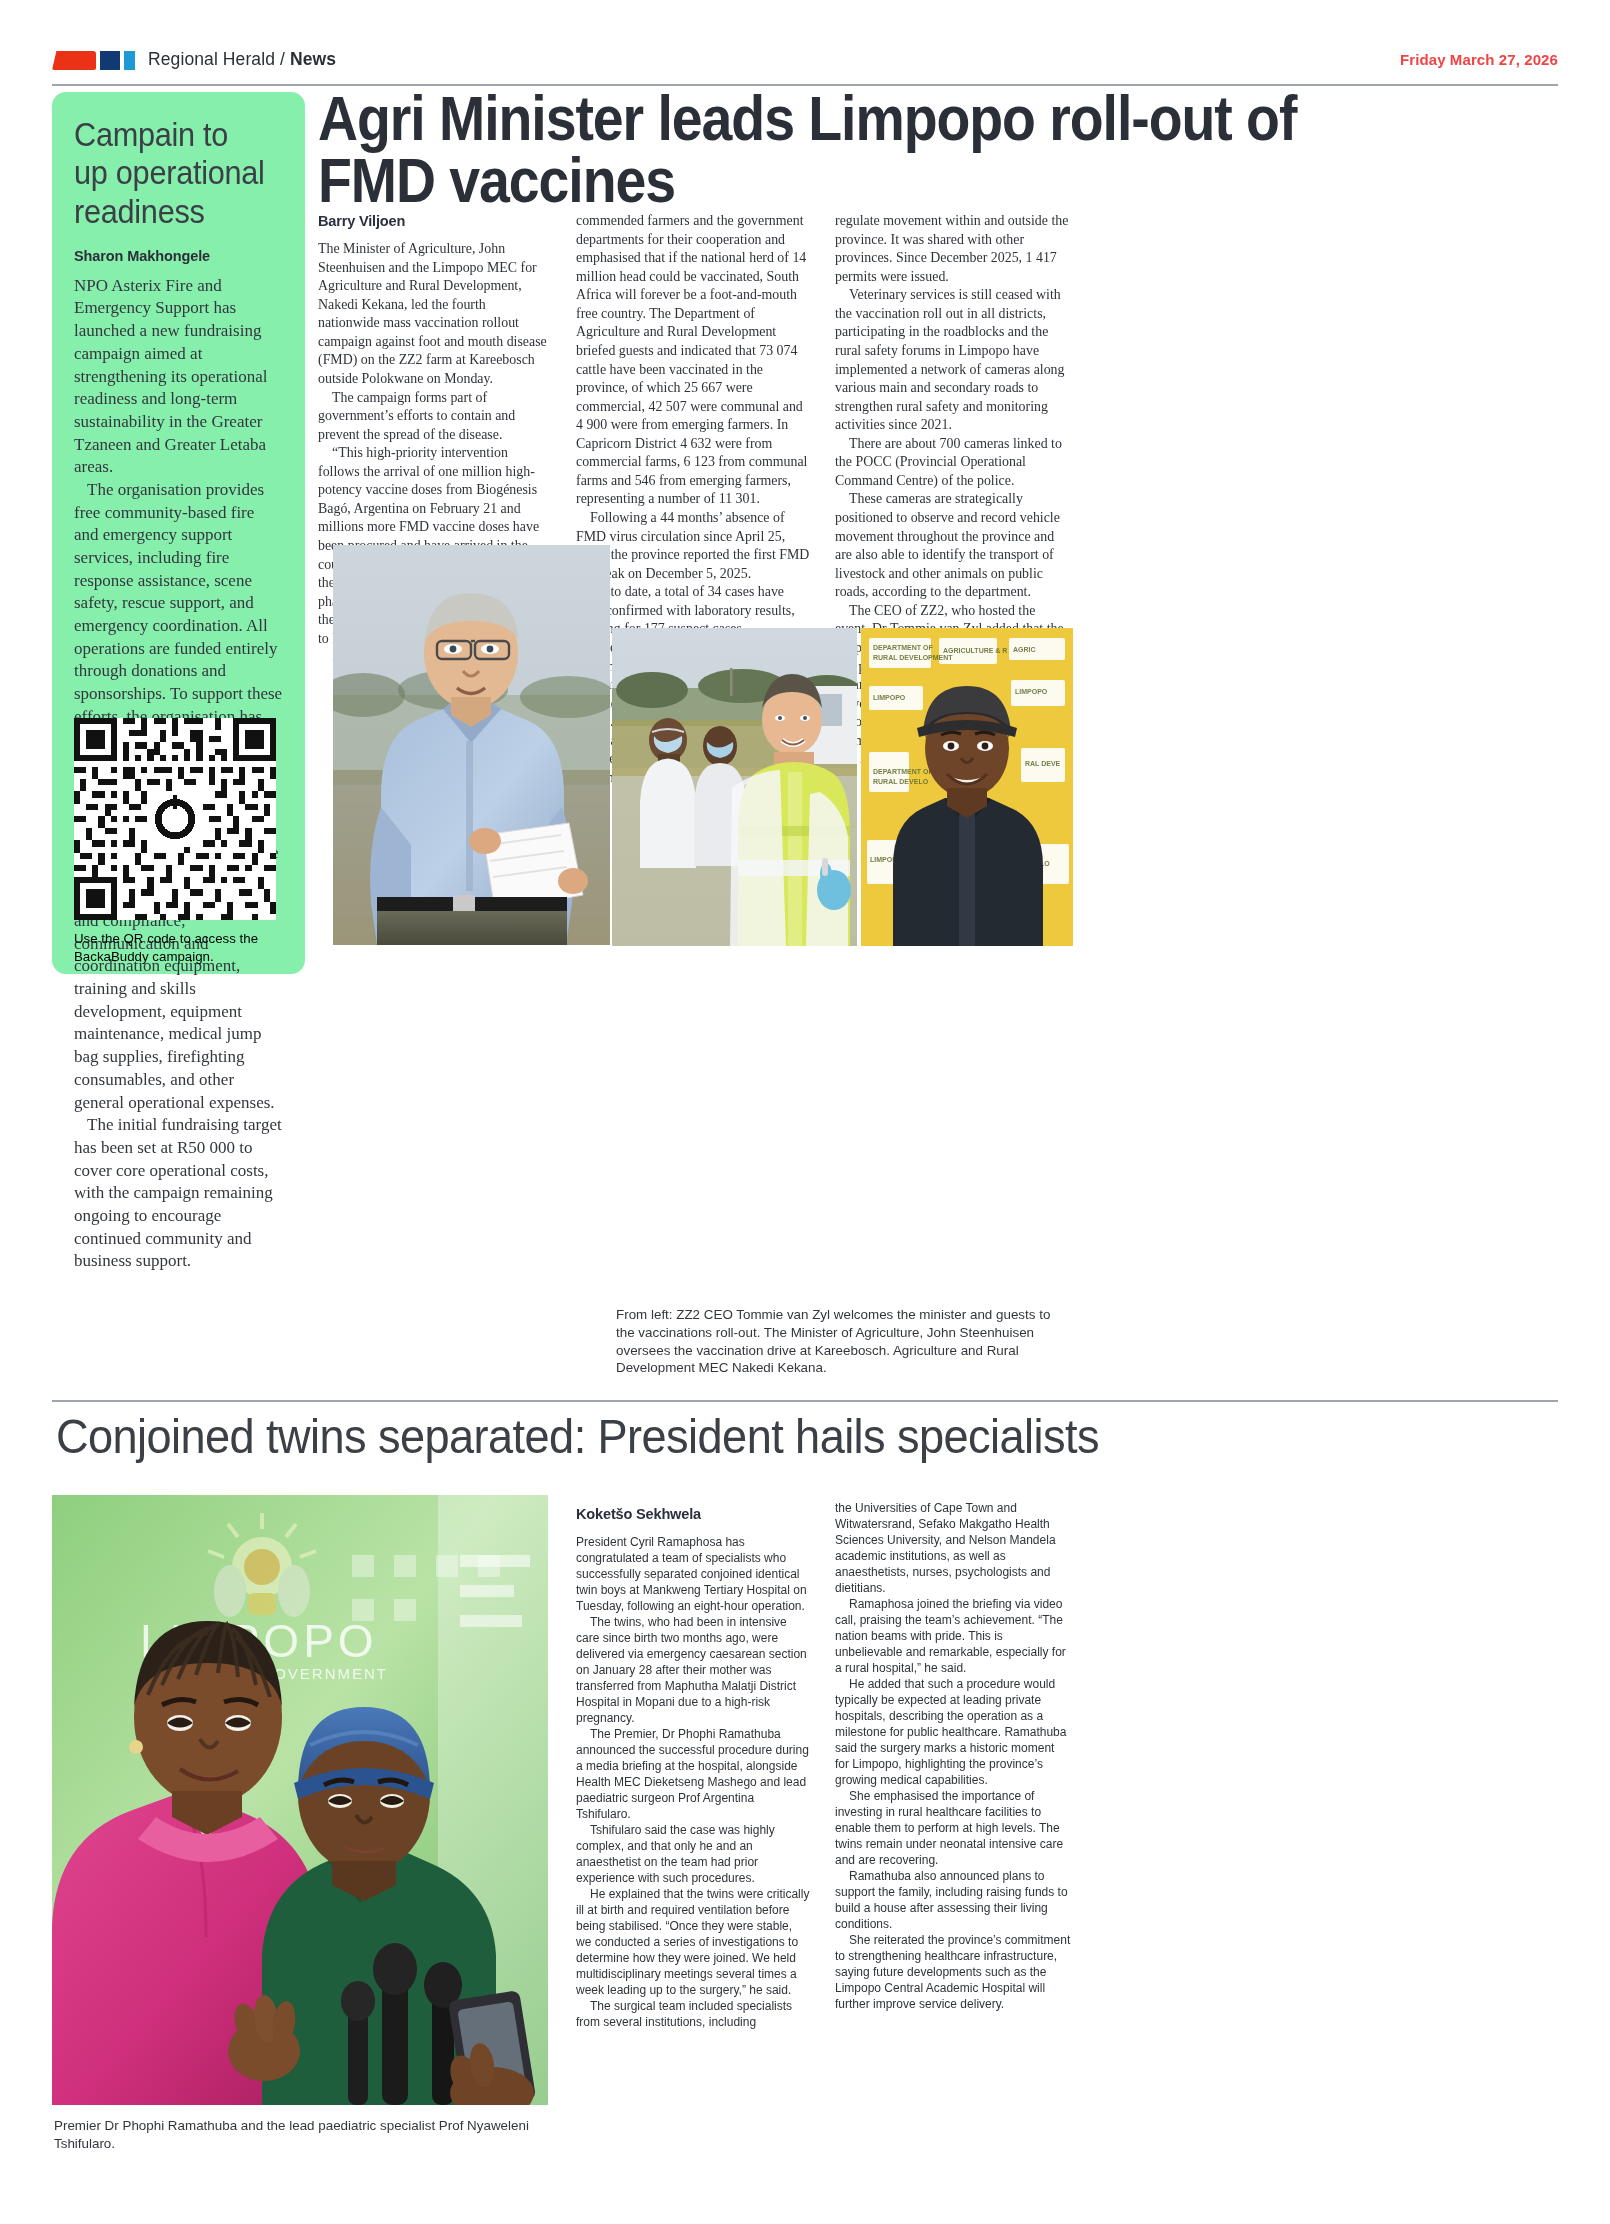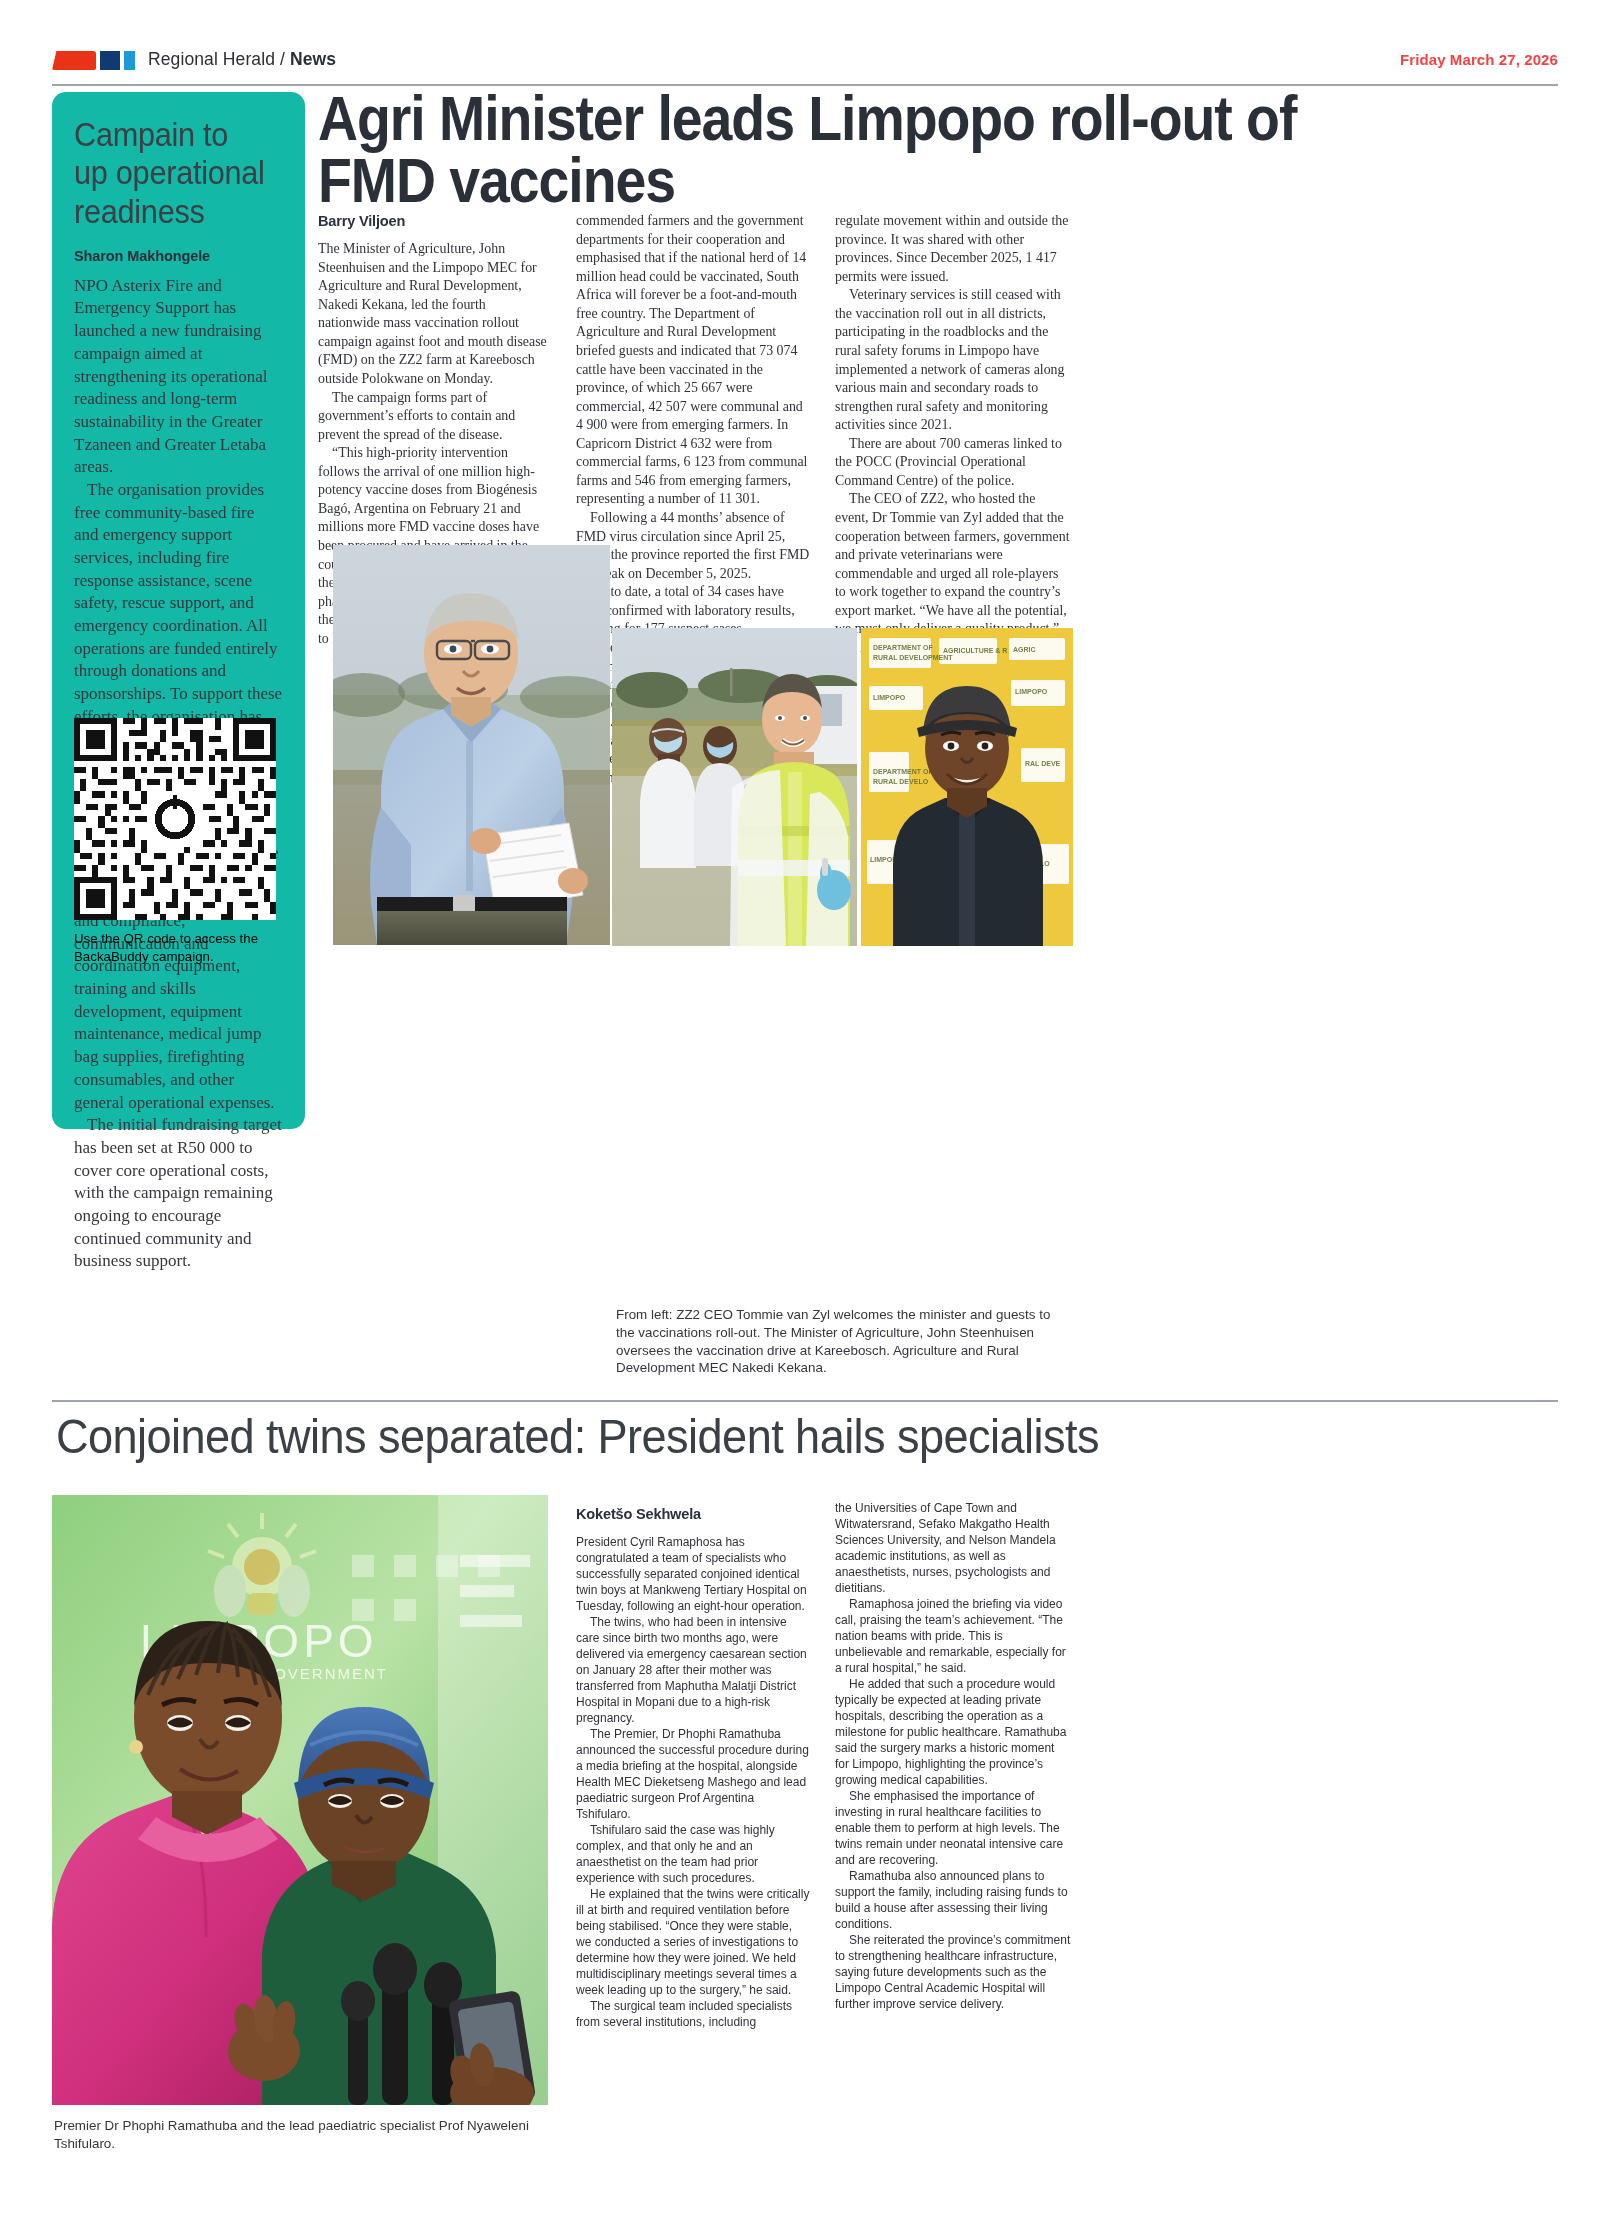--- a/index.html
+++ b/index.html
@@ -34,22 +34,22 @@
     margin-left: auto; font-size: 15px; font-weight: 700; color: #ef4444;
     letter-spacing: .1px;
   }
   .rule-top {
     position: absolute; left: 52px; top: 84px; width: 1506px;
     height: 2px; background: #9fa3ab;
   }
 
   
   .sidebar {
-    position: absolute; left: 52px; top: 92px; width: 253px; height: 1037px;
-    background: #14b8a6; border-radius: 14px; padding: 24px 22px 20px 22px;
+    position: absolute; left: 52px; top: 92px; width: 253px; height: 882px;
+    background: #86efac; border-radius: 14px; padding: 24px 22px 20px 22px;
   }
   .sidebar-hed {
     font-size: 33px; line-height: 1.16; font-weight: 300;
     color: #3b3f46; letter-spacing: -.3px;
     font-family: "Liberation Sans Narrow", "Liberation Sans", sans-serif;
     transform: scaleX(0.93); transform-origin: left top;
   }
   .sidebar-byline {
     margin-top: 17px; font-size: 14.5px; font-weight: 700; color: #2b2f38;
     letter-spacing: -.1px;
@@ -358,20 +358,21 @@
     <p>Following a 44 months’ absence of FMD virus circulation since April 25, 2022, the province reported the first FMD outbreak on December 5, 2025.</p>
     <p>Up to date, a total of 34 cases have been confirmed with laboratory results, pending for 177 suspect cases.</p>
     <p>When a farm is reported as suspected, it is immediately put under quarantine and sampled and the surveillance includes farms and villages in a 10km radius.</p>
     <p>In January this year, veterinary services in the province issued a movement protocol to</p>
   </div>
 
   <div class="col col3">
     <p>regulate movement within and outside the province. It was shared with other provinces. Since December 2025, 1 417 permits were issued.</p>
     <p>Veterinary services is still ceased with the vaccination roll out in all districts, participating in the roadblocks and the rural safety forums in Limpopo have implemented a network of cameras along various main and secondary roads to strengthen rural safety and monitoring activities since 2021.</p>
     <p>There are about 700 cameras linked to the POCC (Provincial Operational Command Centre) of the police.</p>
+    <p>These cameras are strategically positioned to observe and record vehicle movement throughout the province and are also able to identify the transport of livestock and other animals on public roads, according to the department.</p>
     <p>The CEO of ZZ2, who hosted the event, Dr Tommie van Zyl added that the cooperation between farmers, government and private veterinarians were commendable and urged all role-players to work together to expand the country’s export market. “We have all the potential, we must only deliver a quality product,” Van Zyl said.</p>
   </div>
 
   <figure class="photo photoA">
     <svg viewBox="0 0 277 400" preserveAspectRatio="xMidYMid slice">
       <defs>
         <linearGradient id="skyA" x1="0" y1="0" x2="0" y2="1">
           <stop offset="0%" stop-color="#cdd6dc"></stop>
             <stop offset="55%" stop-color="#c2ccd2"></stop>
             <stop offset="100%" stop-color="#b6a98f"></stop>

